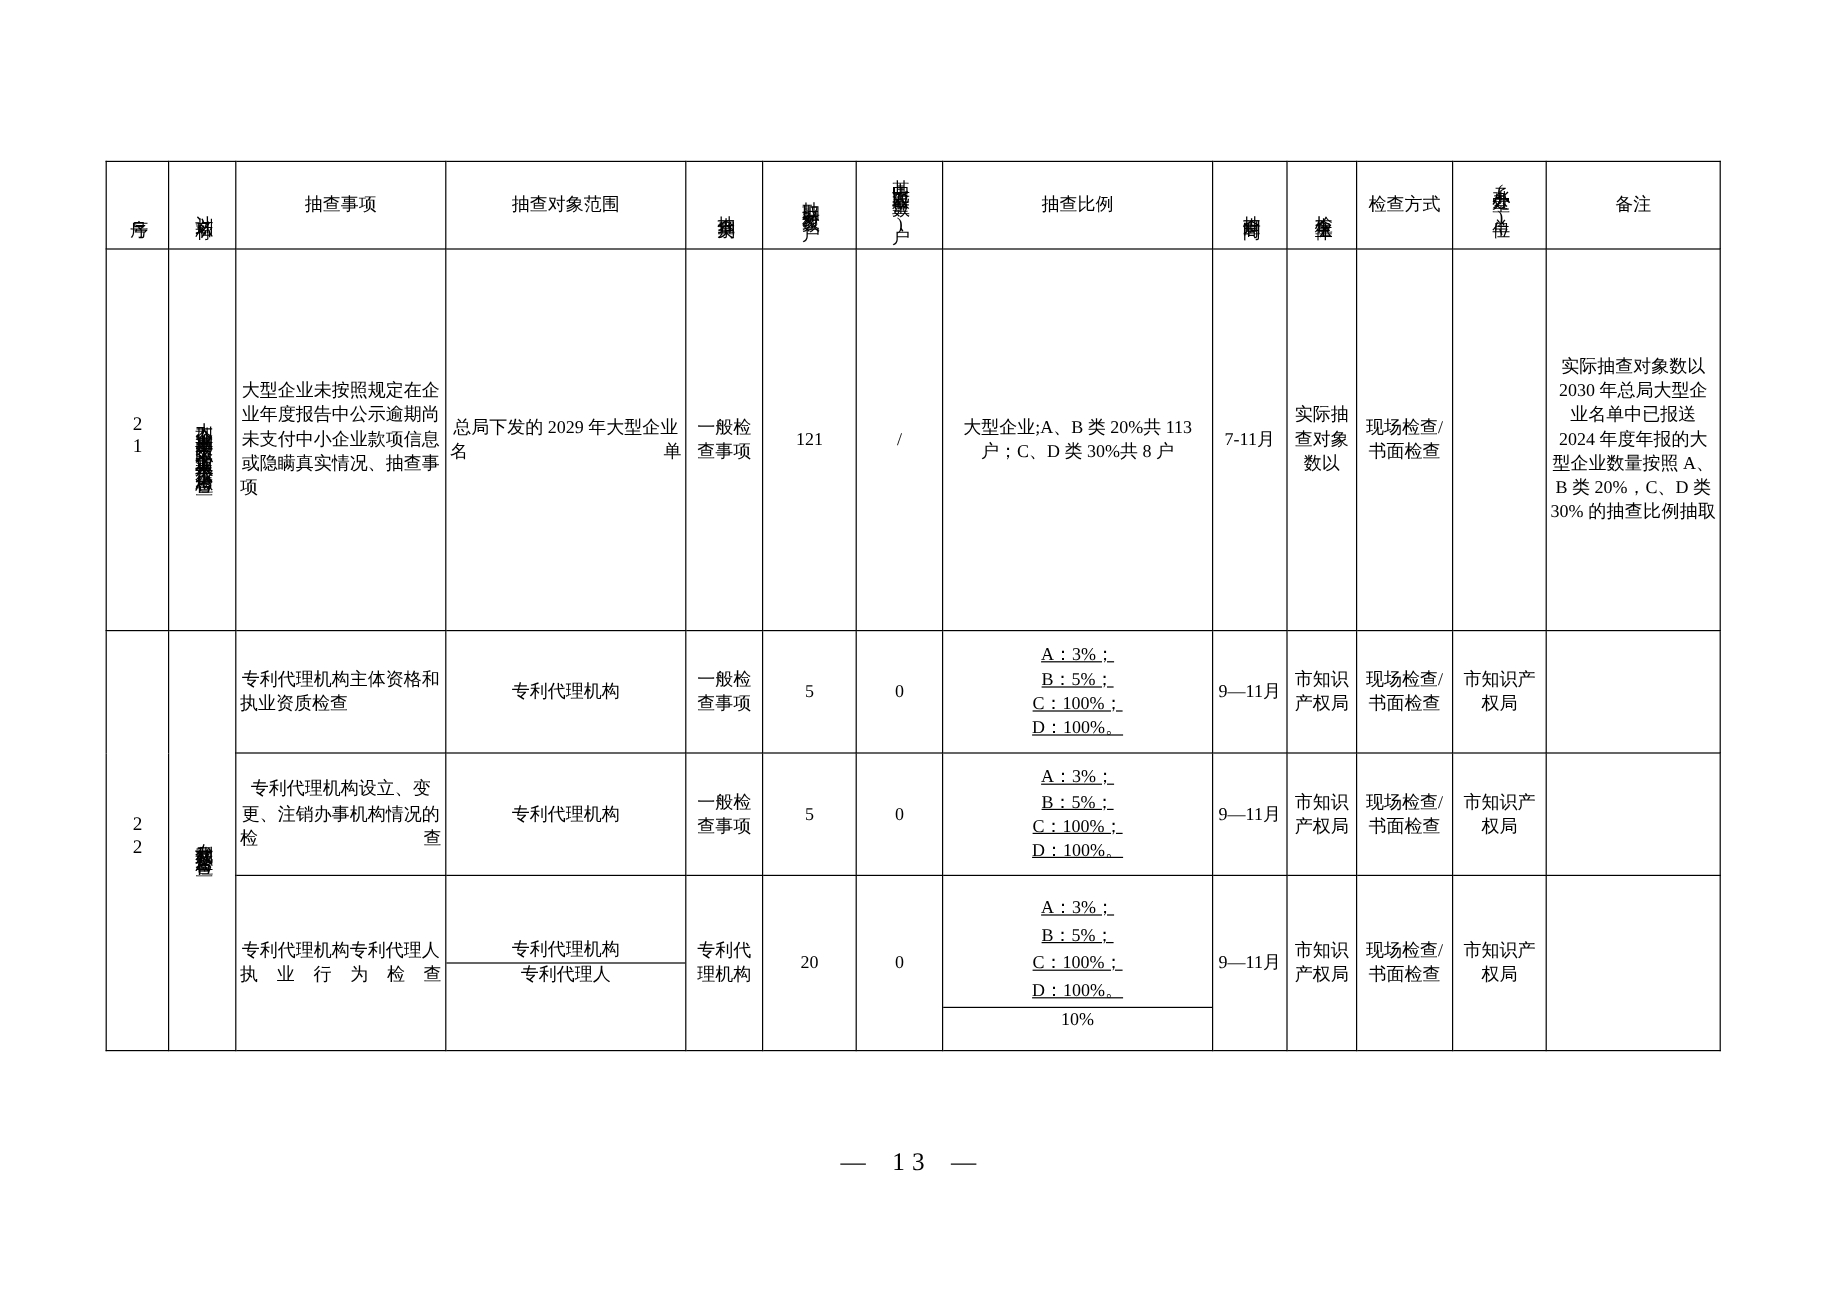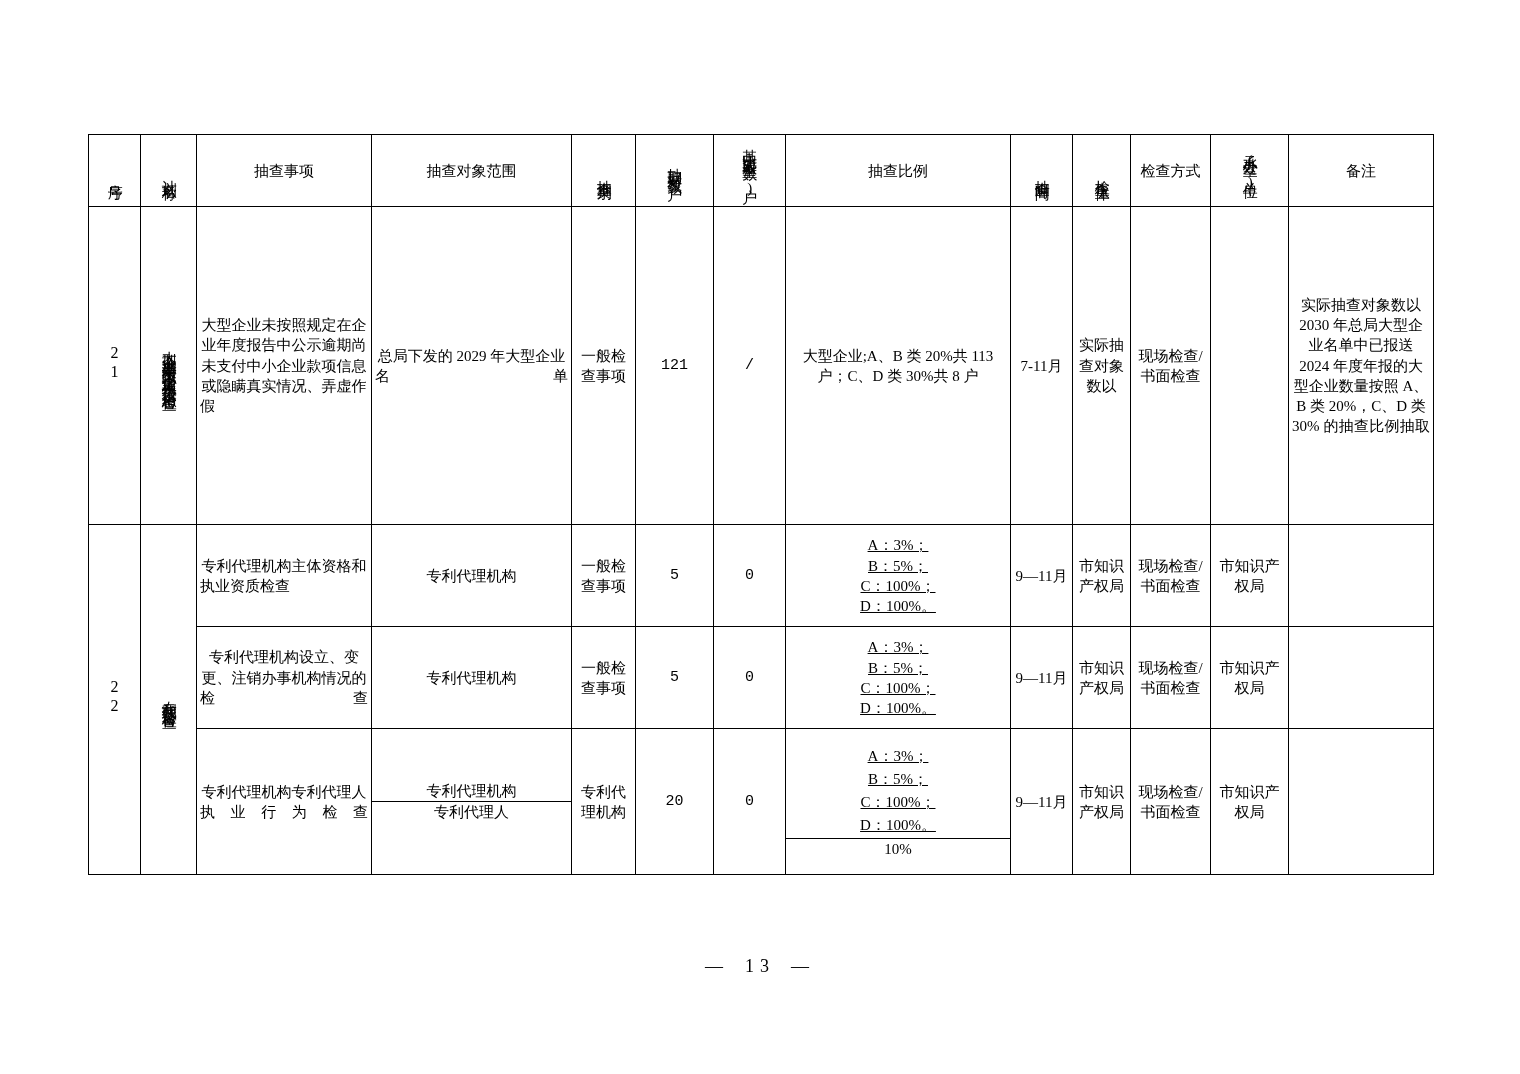--- a/index.html
+++ b/index.html
@@ -88,21 +88,20 @@
     line-height: 1.4;
   }
   .ratio-list {
     font-size: 15px;
     line-height: 1.55;
     text-align: center;
     text-decoration: underline;
   }
   .nowrap-num {
     font-size: 16px;
-    font-family: Liberation Mono, monospace;
   }
   .seq {
     font-size: 16px;
     line-height: 1.2;
   }
   .cell-split {
     padding: 0 !important;
   }
   .cell-split .part {
     display: flex;
@@ -114,21 +113,21 @@
   }
   .cell-split .part.top {
     border-bottom: 1px solid #000000;
   }
   .footer {
     position: absolute;
     left: 0;
     top: 956px;
     width: 1520px;
     text-align: center;
-    font-size: 18px;
+    font-size: 21px;
     letter-spacing: 6px;
   }
   .footer .pg {
     display: inline-block;
     padding: 0 8px;
   }
 </style>
 </head>
 <body>
 
@@ -164,21 +163,21 @@
       <td><span class="vert">抽查时间</span></td>
       <td><span class="vert">检查主体</span></td>
       <td>检查方式</td>
       <td><span class="vert">承办处室(单位)</span></td>
       <td>备注</td>
     </tr>
 
     <tr style="height:318px">
       <td><span class="vert seq">21</span></td>
       <td><span class="vert">大型企业逾期尚未支付中小企业款项年报公示信息检查</span></td>
-      <td class="txt-just">大型企业未按照规定在企业年度报告中公示逾期尚未支付中小企业款项信息或隐瞒真实情况、弄虚作假</td>
+      <td class="txt-just">大型企业未按照规定在企业年度报告中公示逾期尚未支付中小企业款项信息或隐瞒真实情况、抽查事项</td>
       <td class="txt-just">总局下发的 2029 年大型企业名单</td>
       <td class="small-center">一般检查事项</td>
       <td class="nowrap-num">121</td>
       <td class="nowrap-num">/</td>
       <td class="center-blk">大型企业;A、B 类 20%共 113 户；C、D 类 30%共 8 户</td>
       <td class="small-center">7-11月</td>
       <td class="small-center">实际抽查对象数以</td>
       <td class="small-center">现场检查/书面检查</td>
       <td class="small-center"></td>
       <td class="txt-just">实际抽查对象数以 2030 年总局大型企业名单中已报送 2024 年度年报的大型企业数量按照 A、B 类 20%，C、D 类 30% 的抽查比例抽取</td>

